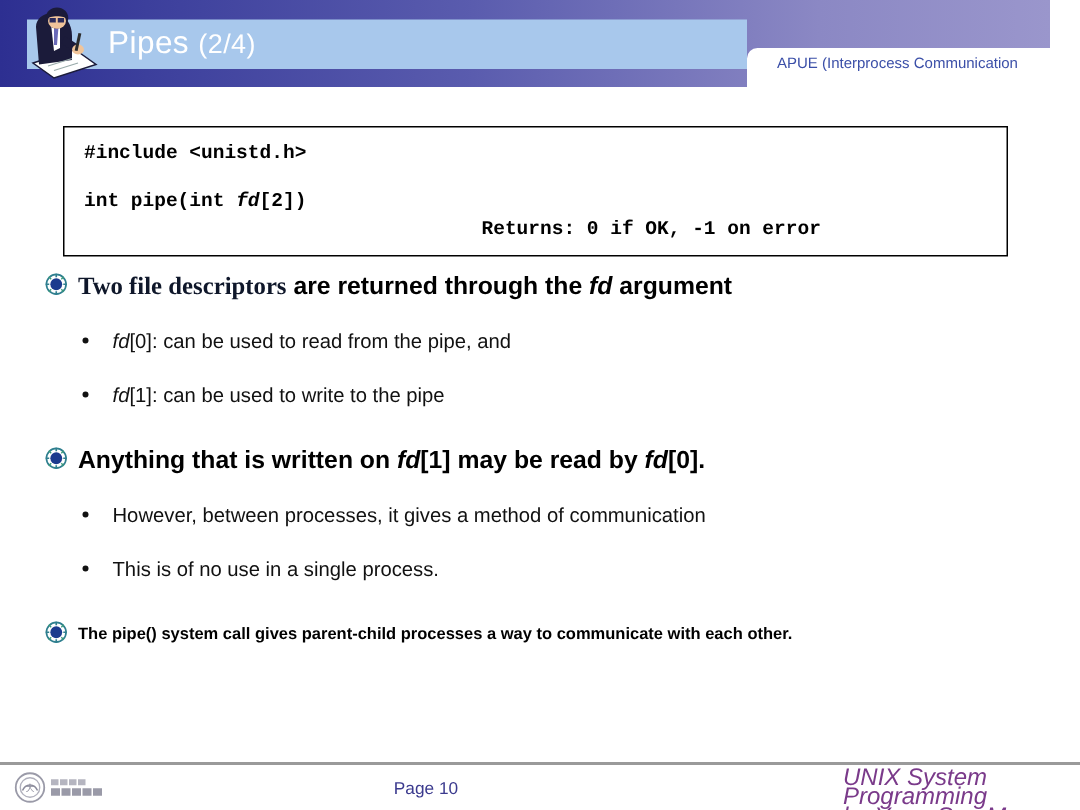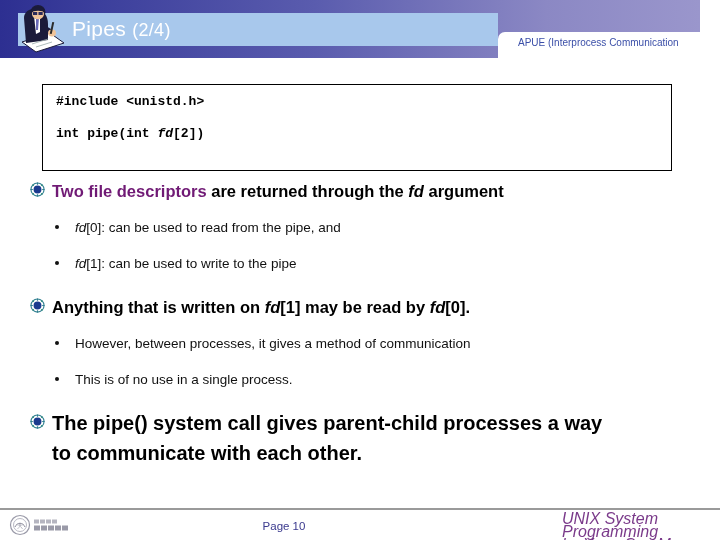--- a/index.html
+++ b/index.html
@@ -102,22 +102,23 @@
     font-size: 16.5px;
     color: #000000;
     line-height: 30px;
   }
   .l1-marker {
     position: absolute;
     left: 30px; top: 6px;
     width: 15px; height: 15px;
   }
   .l1 .hl {
-    color: #701a75;
+    color: #0f172a;
     font-weight: bold;
+    font-family: Liberation Serif, serif;
   }
   .l1 .bold { font-weight: bold; text-align: right; }
   .l1 .it { font-style: italic; }
 
   .l2 {
     position: relative;
     padding-left: 75px;
     margin: 0;
     font-size: 13.5px;
     color: #111111;
@@ -134,21 +135,21 @@
 
   .block { margin-bottom: 0; }
   #blk-1 { position: absolute; left: 0; top: 0;   width: 720px; }
   #blk-2 { position: absolute; left: 0; top: 116px; width: 596px; }
   #blk-3 { position: absolute; left: 0; top: 232px; width: 720px; }
 
   #para-3 {
     position: relative;
     padding-left: 52px;
     padding-right: 110px;
-    font-size: 20px;
+    font-size: 11px;
     line-height: 30px;
     color: #000000;
     font-weight: bold;
   }
 
   
   #footer-rule {
     position: absolute;
     left: 0; top: 508px;
     width: 720px; height: 2px;
@@ -220,20 +221,21 @@
   </div>
 
   <div id="apue-box">
     <span id="apue-text">APUE (Interprocess Communication</span>
   </div>
 </div>
 
 <div id="code-box">
   <div class="code-line" id="code-include">#include &lt;unistd.h&gt;</div>
   <div class="code-line" id="code-proto"><span>int pipe(int </span><span class="code-em">fd</span><span>[2])</span></div>
+  <div class="code-line" id="code-returns">Returns: 0 if OK, -1 on error</div>
 </div>
 
 <div id="content">
 
   <div class="block" id="blk-1">
     <div class="l1">
       <svg class="l1-marker" viewBox="0 0 16 16">
         <circle cx="8" cy="8" r="7" fill="none" stroke="#2f7f8f" stroke-width="1.2"></circle>
         <circle cx="8" cy="8" r="4.2" fill="#1b3a8e"></circle>
         <path d="M8,0.5 L8,3 M8,13 L8,15.5 M0.5,8 L3,8 M13,8 L15.5,8" stroke="#2f7f8f" stroke-width="1.2"></path>

